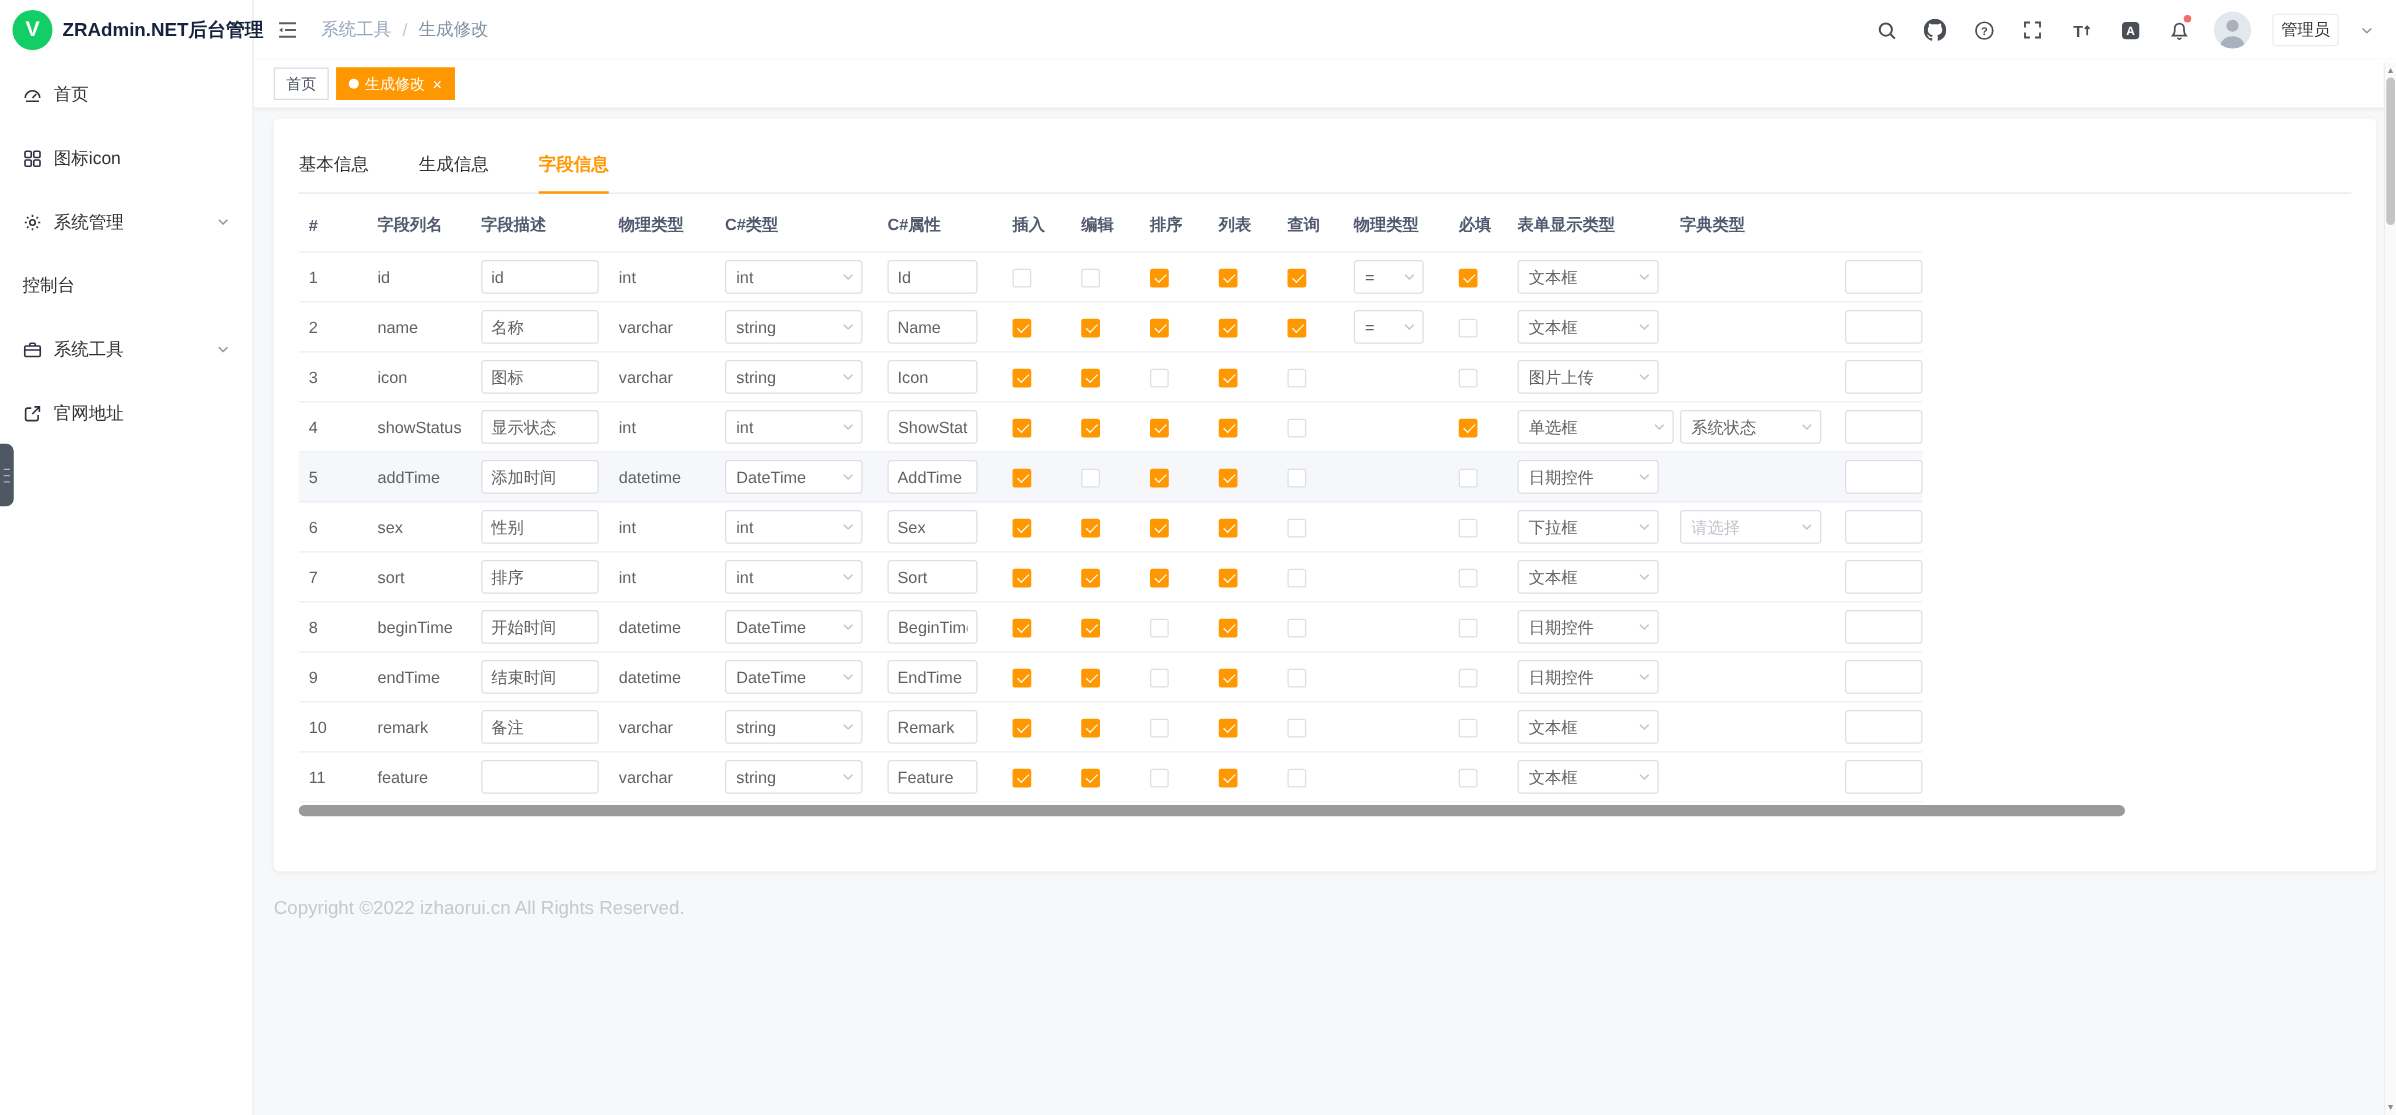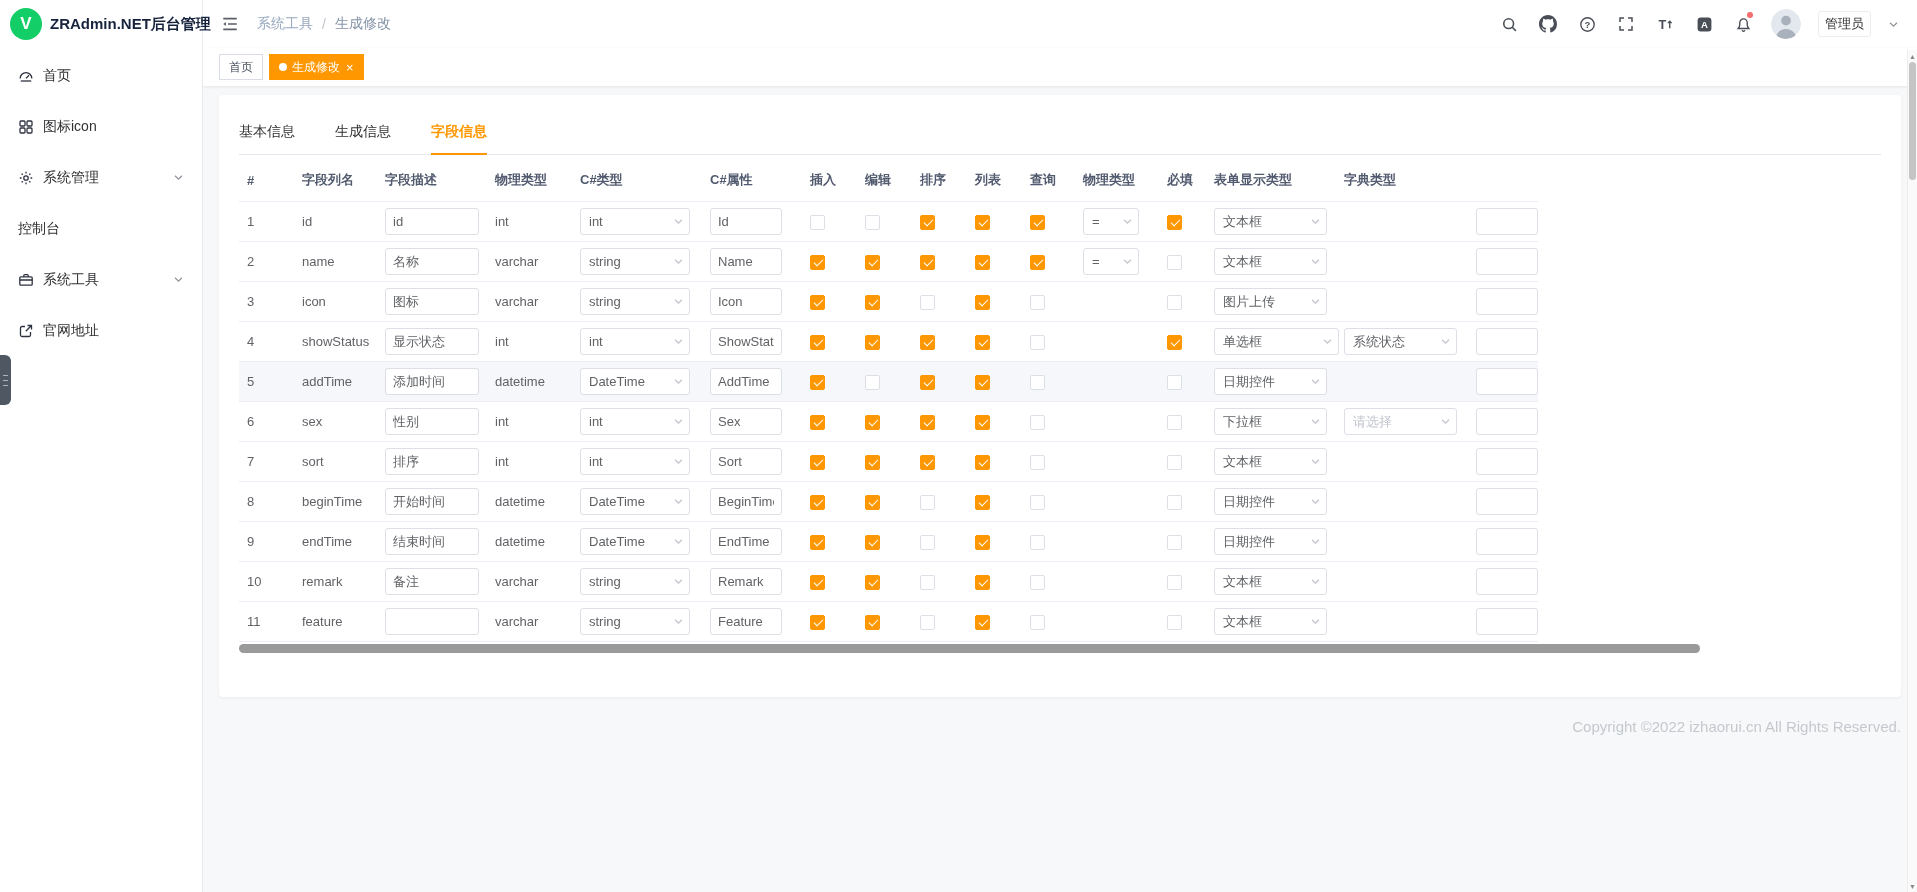--- a/index.html
+++ b/index.html
@@ -78,21 +78,21 @@
 
   .h-scroll{height:10px;margin:2px 0 8px;}
   .h-thumb{height:9px;width:89%;background:#9a9a9a;border-radius:5px}
 
   .actions{display:flex;justify-content:center;gap:12px;padding:16px 0 10px}
   .btn{height:30px;padding:0 13px;border-radius:3px;border:1px solid transparent;display:inline-flex;align-items:center;gap:6px;font-size:13px;color:#fff;cursor:pointer;font-family:inherit}
   .btn-submit{background:var(--accent)}
   .btn-refresh{background:var(--success)}
   .btn-back{background:#fff;color:var(--text);border-color:var(--border)}
 
-  .footer{text-align:right;color:#c5c9cf;font-size:15px;padding:21px 0 10px}
+  .footer{text-align:left;color:#c5c9cf;font-size:15px;padding:21px 0 10px}
 
   
   .v-scroll{position:absolute;right:0;top:50px;bottom:0;width:10px;background:#fafafa;border-left:1px solid #ededed;display:flex;flex-direction:column;align-items:center;z-index:5}
   .v-arrow{height:12px;font-size:7px;color:#8a8a8a;display:flex;align-items:center;justify-content:center;cursor:pointer}
   .v-thumb{width:7px;height:118px;background:#c4c4c4;border-radius:4px;cursor:pointer}
   .v-space{flex:1}
 </style>
 </head>
 <body>
 

